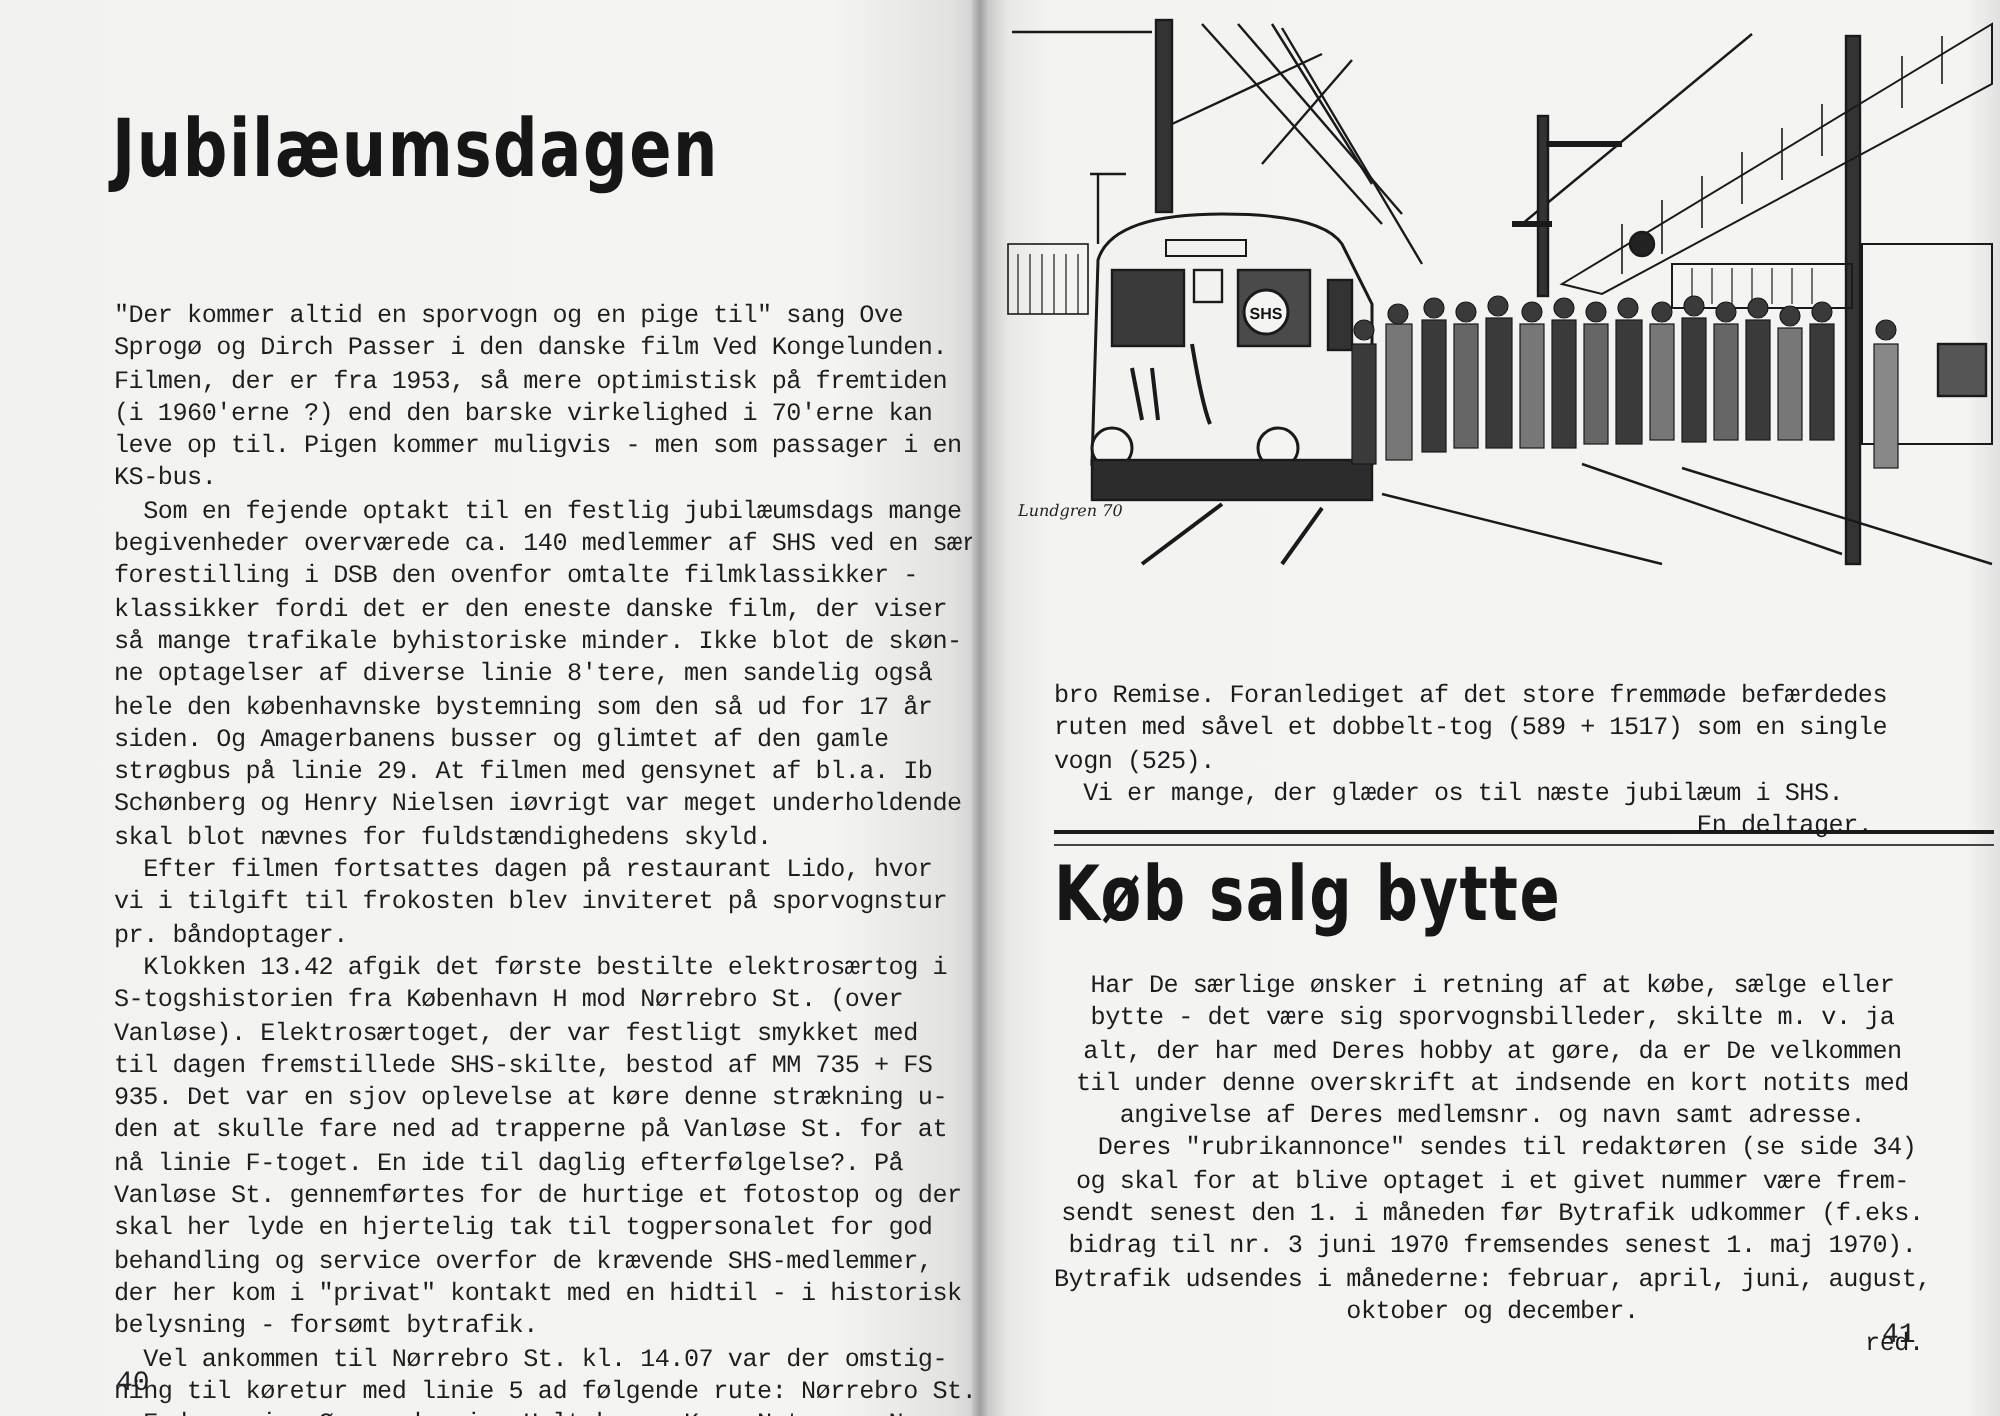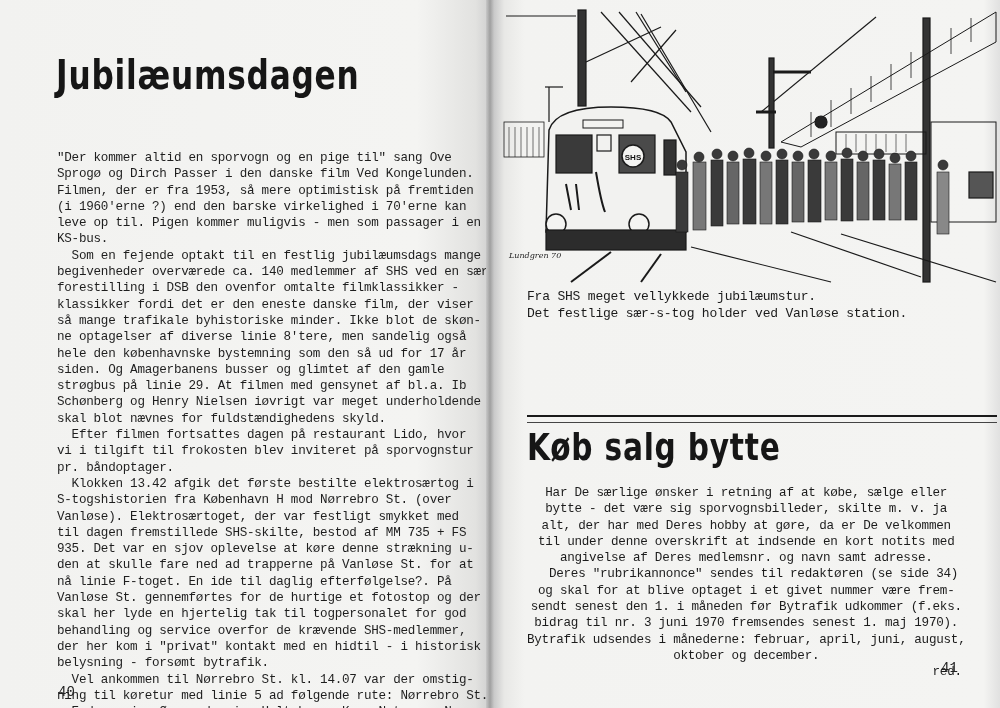--- a/index.html
+++ b/index.html
@@ -200,22 +200,25 @@
           <rect x="404" y="160" width="12" height="58"></rect>
             <circle cx="410" cy="154" r="5"></circle>
           <rect x="436" y="170" width="12" height="62" fill="#888"></rect>
             <circle cx="442" cy="163" r="5"></circle>
         </g>
 
         <text x="8" y="256" font-size="8" font-family="DejaVu Serif, serif" font-style="italic" fill="#222" stroke="none">Lundgren 70</text>
       </svg>
     </div>
 
-    <div class="caption" style="left:33px;">Fra SHS meget vellykkede jubilæumstur.
-Det festlige sær-s-tog holder ved Vanløse station.</div>
+    <div class="cont" style="left:33px;">bro Remise. Foranlediget af det store fremmøde befærdedes
+ruten med såvel et dobbelt-tog (589 + 1517) som en single
+vogn (525).
+  Vi er mange, der glæder os til næste jubilæum i SHS.
+                                            En deltager.</div>
     <div class="rule" style="left:33px;"></div>
     <div class="title kob" style="left:33px;">Køb salg bytte</div>
     <div class="kob-body" style="left:33px;">Har De særlige ønsker i retning af at købe, sælge eller
 bytte - det være sig sporvognsbilleder, skilte m. v. ja
 alt, der har med Deres hobby at gøre, da er De velkommen
 til under denne overskrift at indsende en kort notits med
 angivelse af Deres medlemsnr. og navn samt adresse.
   Deres "rubrikannonce" sendes til redaktøren (se side 34)
 og skal for at blive optaget i et givet nummer være frem-
 sendt senest den 1. i måneden før Bytrafik udkommer (f.eks.

